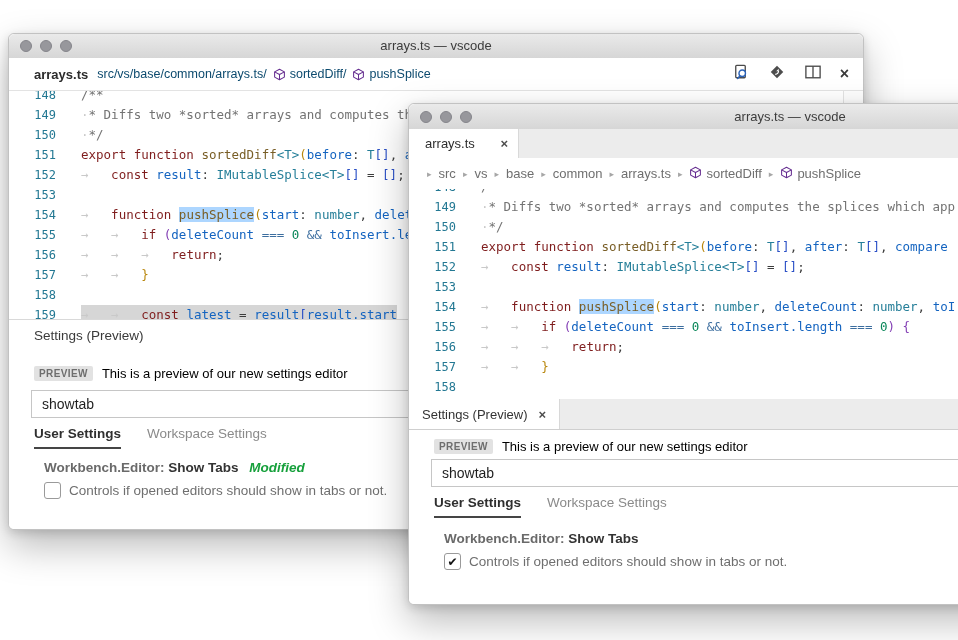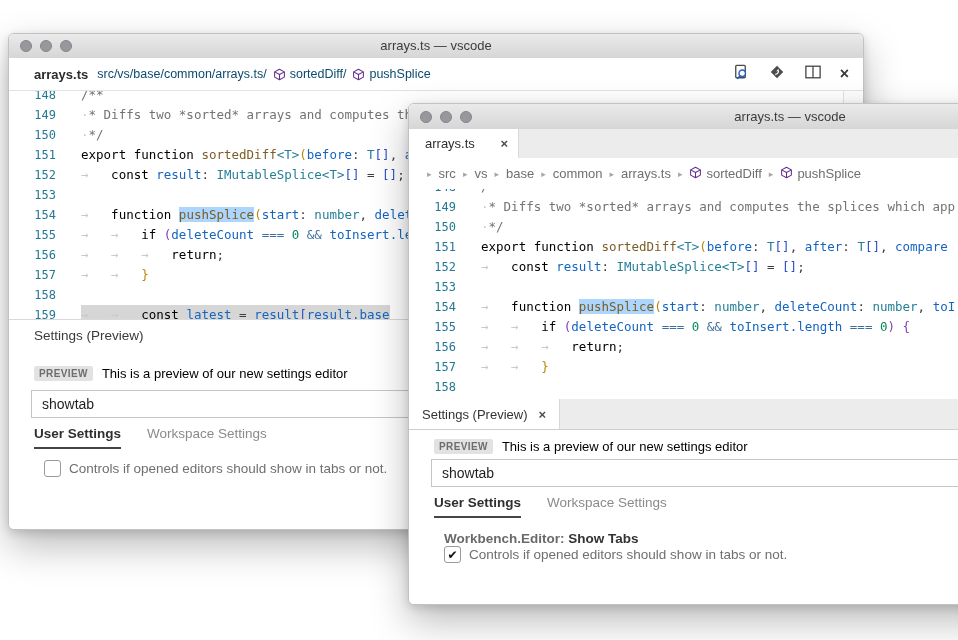--- a/index.html
+++ b/index.html
@@ -76,28 +76,28 @@
   .win-front .stabs{top:96px;}
   .stab{color:#8a8a8a;padding-bottom:6px;border-bottom:2px solid transparent;}
   .stab.active{color:#2f2f2f;font-weight:bold;border-bottom:2px solid #454545;}
   .setting{position:absolute;left:35px;}
   .win-back .setting{top:140px;}
   .win-front .setting{top:132px;}
   .set-title{font-size:13.5px;}
   .cat{color:#6a6a6a;font-weight:bold;}
   .nm{color:#333;font-weight:bold;}
   .mod{color:#17a03c;font-style:italic;font-weight:bold;margin-left:7px;}
-  .desc-row{margin-top:0;display:flex;align-items:center;gap:8px;font-size:13.5px;color:#6f6f6f;}
+  .desc-row{margin-top:7px;display:flex;align-items:center;gap:8px;font-size:13.5px;color:#6f6f6f;}
   .cbx{width:15px;height:15px;border:1px solid #9a9a9a;border-radius:3px;background:#fff;flex:none;
     display:flex;align-items:center;justify-content:center;font-size:12px;color:#111;
     font-family:"DejaVu Sans",sans-serif;line-height:1;}
 </style>
 <style>
 .tk-cm{color:#737373}
-.tk-kw{color:#000000}
+.tk-kw{color:#7f1d1d}
 .tk-fn{color:#795E26}
 .tk-fnh{color:#795E26}
 .tk-ty{color:#267F99}
 .tk-pr{color:#1464C0}
 .tk-nu{color:#098658}
 .tk-op{color:#3C6E9F}
 .tk-pu{color:#3d3d3d}
 .tk-pg{color:#B8860B}
 .tk-pb{color:#8440B5}
 .tk-bb{color:#2B50C6}
@@ -172,35 +172,40 @@
         <div class="code-line" style="top: 14px;"><span class="ln">149</span><span class="ct"><span class="tk-ws">·</span><span class="tk-cm">* Diffs two *sorted* arrays and computes the splices which app</span></span></div>
         <div class="code-line" style="top: 34px;"><span class="ln">150</span><span class="ct"><span class="tk-ws">·</span><span class="tk-cm">*/</span></span></div>
         <div class="code-line" style="top: 54px;"><span class="ln">151</span><span class="ct"><span class="tk-kw">export</span><span class="tk-pu"> </span><span class="tk-kw">function</span><span class="tk-pu"> </span><span class="tk-fn">sortedDiff</span><span class="tk-ty">&lt;T&gt;</span><span class="tk-pg">(</span><span class="tk-pr">before</span><span class="tk-pu">: </span><span class="tk-ty">T</span><span class="tk-bb">[]</span><span class="tk-pu">, </span><span class="tk-pr">after</span><span class="tk-pu">: </span><span class="tk-ty">T</span><span class="tk-bb">[]</span><span class="tk-pu">, </span><span class="tk-pr">compare</span></span></div>
         <div class="code-line" style="top: 74px;"><span class="ln">152</span><span class="ct"><span class="tk-ws">→   </span><span class="tk-kw">const</span><span class="tk-pu"> </span><span class="tk-pr">result</span><span class="tk-pu">: </span><span class="tk-ty">IMutableSplice&lt;T&gt;</span><span class="tk-bb">[]</span><span class="tk-pu"> = </span><span class="tk-bb">[]</span><span class="tk-pu">;</span></span></div>
         <div class="code-line" style="top: 94px;"><span class="ln">153</span><span class="ct"></span></div>
         <div class="code-line" style="top: 114px;"><span class="ln">154</span><span class="ct"><span class="tk-ws">→   </span><span class="tk-kw">function</span><span class="tk-pu"> </span><span class="tk-fnh">pushSplice</span><span class="tk-pg">(</span><span class="tk-pr">start</span><span class="tk-pu">: </span><span class="tk-ty">number</span><span class="tk-pu">, </span><span class="tk-pr">deleteCount</span><span class="tk-pu">: </span><span class="tk-ty">number</span><span class="tk-pu">, </span><span class="tk-pr">toI</span></span></div>
         <div class="code-line" style="top: 134px;"><span class="ln">155</span><span class="ct"><span class="tk-ws">→   </span><span class="tk-ws">→   </span><span class="tk-kw">if</span><span class="tk-pu"> </span><span class="tk-pb">(</span><span class="tk-pr">deleteCount</span><span class="tk-op"> === </span><span class="tk-nu">0</span><span class="tk-op"> &amp;&amp; </span><span class="tk-pr">toInsert.length</span><span class="tk-op"> === </span><span class="tk-nu">0</span><span class="tk-pb">)</span><span class="tk-pu"> </span><span class="tk-pb">{</span></span></div>
         <div class="code-line" style="top: 154px;"><span class="ln">156</span><span class="ct"><span class="tk-ws">→   </span><span class="tk-ws">→   </span><span class="tk-ws">→   </span><span class="tk-kw">return</span><span class="tk-pu">;</span></span></div>
         <div class="code-line" style="top: 174px;"><span class="ln">157</span><span class="ct"><span class="tk-ws">→   </span><span class="tk-ws">→   </span><span class="tk-pg">}</span></span></div>
         <div class="code-line" style="top: 194px;"><span class="ln">158</span><span class="ct"></span></div>
-        <div class="code-line" style="top: 214px;"><span class="ln">159</span><span class="ct sel"><span class="tk-ws">→   </span><span class="tk-ws">→   </span><span class="tk-kw">const</span><span class="tk-pu"> </span><span class="tk-pr">latest</span><span class="tk-pu"> = </span><span class="tk-pr">result</span><span class="tk-bb">[</span><span class="tk-pr">result.base</span></span></div>
+        <div class="code-line" style="top: 214px;"><span class="ln">159</span><span class="ct sel"><span class="tk-ws">→   </span><span class="tk-ws">→   </span><span class="tk-kw">const</span><span class="tk-pu"> </span><span class="tk-pr">latest</span><span class="tk-pu"> = </span><span class="tk-pr">result</span><span class="tk-bb">[</span><span class="tk-pr">result.start</span></span></div>
       </div>
 
     <div class="s-pane">
       <div class="s-title-plain">Settings (Preview)</div>
       <div class="badge-row">
         <span class="badge">PREVIEW</span>
         <span class="badge-text">This is a preview of our new settings editor</span>
       </div>
       <input class="search" value="showtab" style="">
       <div class="stabs" id="back-stabs">
           <span class="stab active">User Settings</span>
           <span class="stab">Workspace Settings</span>
         </div>
       <div class="setting">
+        <div class="set-title">
+          <span class="cat">Workbench.Editor:</span>
+          <span class="nm">Show Tabs</span>
+          <span class="mod">Modified</span>
+        </div>
         <div class="desc-row">
           <span class="cbx"></span>
           <span>Controls if opened editors should show in tabs or not.</span>
         </div>
       </div>
     </div>
   </section>
 
   <section class="window win-front">
     <div class="titlebar">

